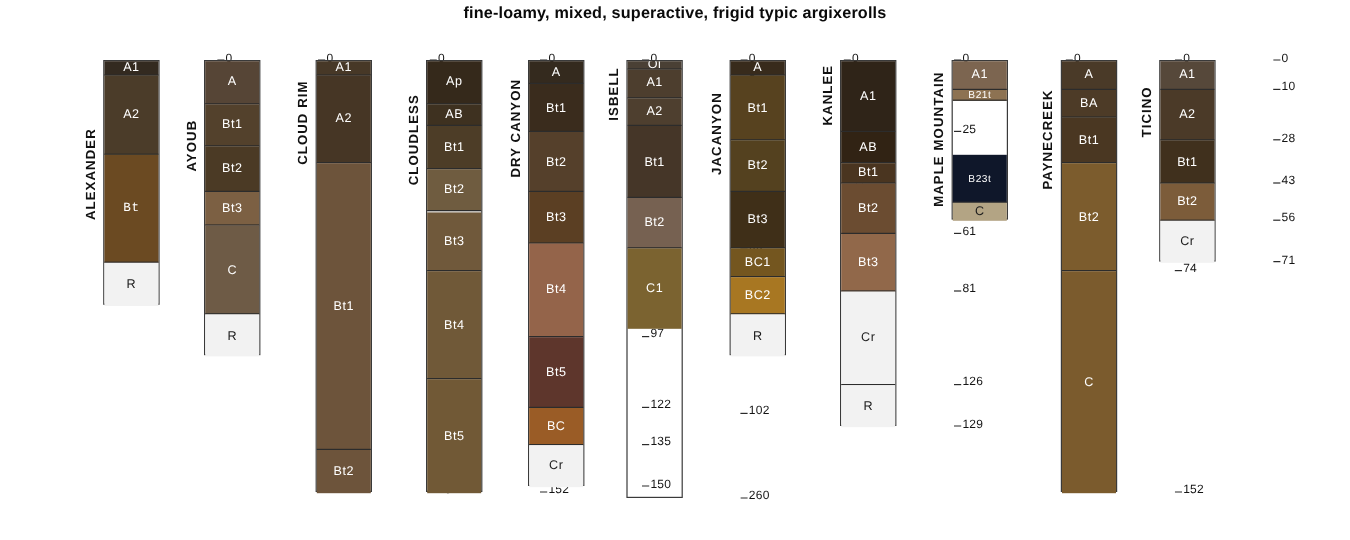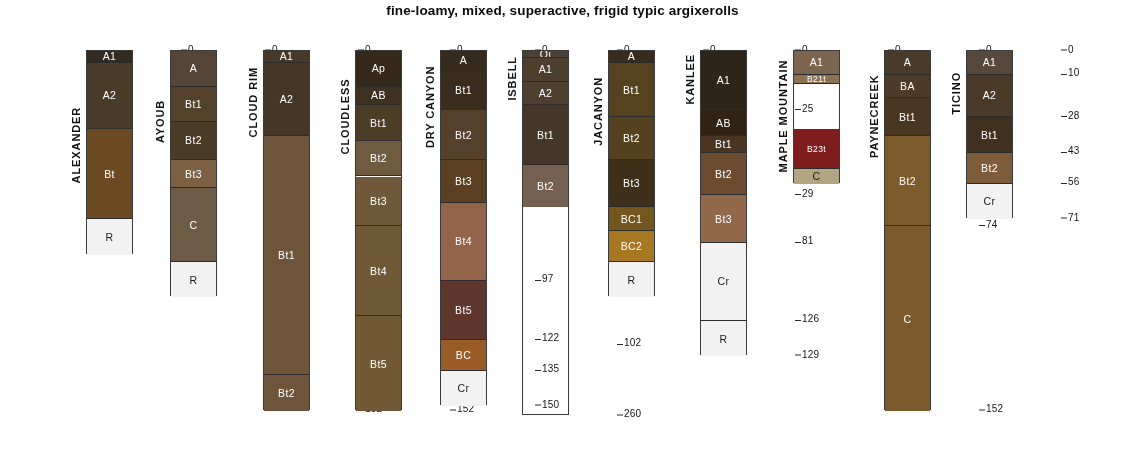--- a/index.html
+++ b/index.html
@@ -91,21 +91,21 @@
 <div id="plot-area">
     <div class="profile" style="left: 86px;">
       <div class="pname" style="height: 85.4px; left: -16px; top: 102.02px;">ALEXANDER</div>
       <div class="col" style="left: 0px; top: 50px; width: 47px; height: 203.648px;">
         <div class="hz" style="top: 0px; height: 11.84px; background: rgb(51, 42, 32);">
           <div class="hzlabel">A1</div>
         </div>
         <div class="hz" style="top: 11.84px; height: 66.304px; background: rgb(75, 60, 41);">
           <div class="hzlabel">A2</div>
         </div>
-        <div class="hz" style="top: 78.144px; height: 89.984px; background: rgb(107, 74, 34);">
+        <div class="hz" style="top: 78.144px; height: 89.984px; background: rgb(107, 74, 34); font-family: Liberation Mono, monospace;">
           <div class="hzlabel">Bt</div>
         </div>
         <div class="hz" style="top: 168.128px; height: 35.52px; background: rgb(242, 242, 242); border-bottom: none;">
           <div class="hzlabel dark">R</div>
         </div>
       </div>
       <div class="axis" style="left: 47px; top: 0px;">
         <svg width="14" height="40" style="position: absolute; left: 48px; top: 44px;">
           <path d="M 0 6.0 L 6 6.0" stroke="#2b2b2b" stroke-width="1" fill="none"></path>
         </svg>
@@ -310,20 +310,23 @@
         </div>
         <div class="hz" style="top: 30.784px; height: 23.68px; background: rgb(78, 63, 47);">
           <div class="hzlabel">A2</div>
         </div>
         <div class="hz" style="top: 54.464px; height: 59.2px; background: rgb(69, 54, 40);">
           <div class="hzlabel">Bt1</div>
         </div>
         <div class="hz" style="top: 113.664px; height: 42.624px; background: rgb(118, 97, 81);">
           <div class="hzlabel">Bt2</div>
         </div>
+        <div class="hz" style="top: 156.288px; height: 66.304px; background: rgb(123, 99, 48);">
+          <div class="hzlabel">C1</div>
+        </div>
       </div>
       <div class="axis" style="left: 47px; top: 0px;">
         <svg width="14" height="40" style="position: absolute; left: 48px; top: 44px;">
           <path d="M 0 6.0 L 6 6.0" stroke="#2b2b2b" stroke-width="1" fill="none"></path>
         </svg>
         <div class="ticklabel" style="left: 55px; top: 43.5px;">0</div>
         <svg width="14" height="40" style="position: absolute; left: 48px; top: 51.104px;">
           <path d="M 0 6.0 L 6 9.9" stroke="#2b2b2b" stroke-width="1" fill="none"></path>
         </svg>
         <div class="ticklabel" style="left: 55px; top: 54.5px;">3</div>
@@ -423,41 +426,41 @@
           <path d="M 0 6.0 L 6 6.0" stroke="#2b2b2b" stroke-width="1" fill="none"></path>
         </svg>
         <div class="ticklabel" style="left: 55px; top: 43.5px;">0</div>
         <div class="tick" style="left: 48px; top: 109.2px; width: 6px;"></div>
         <div class="ticklabel" style="left: 55px; top: 102.7px;">25</div>
         <div class="tick" style="left: 48px; top: 135.248px; width: 6px;"></div>
         <div class="ticklabel" style="left: 55px; top: 128.748px;">36</div>
         <div class="tick" style="left: 48px; top: 151.824px; width: 6px;"></div>
         <div class="ticklabel" style="left: 55px; top: 145.324px;">43</div>
         <div class="tick" style="left: 48px; top: 194.448px; width: 6px;"></div>
-        <div class="ticklabel" style="left: 55px; top: 187.948px;">29</div>
+        <div class="ticklabel" style="left: 55px; top: 187.948px;">61</div>
         <div class="tick" style="left: 48px; top: 241.808px; width: 6px;"></div>
         <div class="ticklabel" style="left: 55px; top: 235.308px;">81</div>
         <div class="tick" style="left: 48px; top: 319.952px; width: 6px;"></div>
         <div class="ticklabel" style="left: 55px; top: 313.452px;">126</div>
         <svg width="14" height="40" style="position: absolute; left: 48px; top: 349.472px;">
           <path d="M 0 6.0 L 6 6.0" stroke="#2b2b2b" stroke-width="1" fill="none"></path>
         </svg>
         <div class="ticklabel" style="left: 55px; top: 348.972px;">129</div>
       </div>
     </div>
     <div class="profile" style="left: 793px;">
       <div class="pname" style="height: 128.4px; left: -16px; top: 52.104px;">MAPLE MOUNTAIN</div>
       <div class="col" style="left: 0px; top: 50px; width: 47px; height: 132.608px;">
         <div class="hz" style="top: 0px; height: 23.68px; background: rgb(124, 101, 80);">
           <div class="hzlabel">A1</div>
         </div>
         <div class="hz" style="top: 23.68px; height: 9.472px; background: rgb(141, 114, 82);">
           <div class="hzlabel tiny">B21t</div>
         </div>
-        <div class="hz" style="top: 78.144px; height: 40.256px; background: #7f1d1d;">
+        <div class="hz" style="top: 78.144px; height: 40.256px; background: #0f172a;">
           <div class="hzlabel tiny">B23t</div>
         </div>
         <div class="hz" style="top: 118.4px; height: 14.208px; background: rgb(179, 164, 132); border-bottom: none;">
           <div class="hzlabel dark">C</div>
         </div>
       </div>
       <div class="axis" style="left: 47px; top: 0px;">
         <svg width="14" height="40" style="position: absolute; left: 48px; top: 44px;">
           <path d="M 0 6.0 L 6 6.0" stroke="#2b2b2b" stroke-width="1" fill="none"></path>
         </svg>

